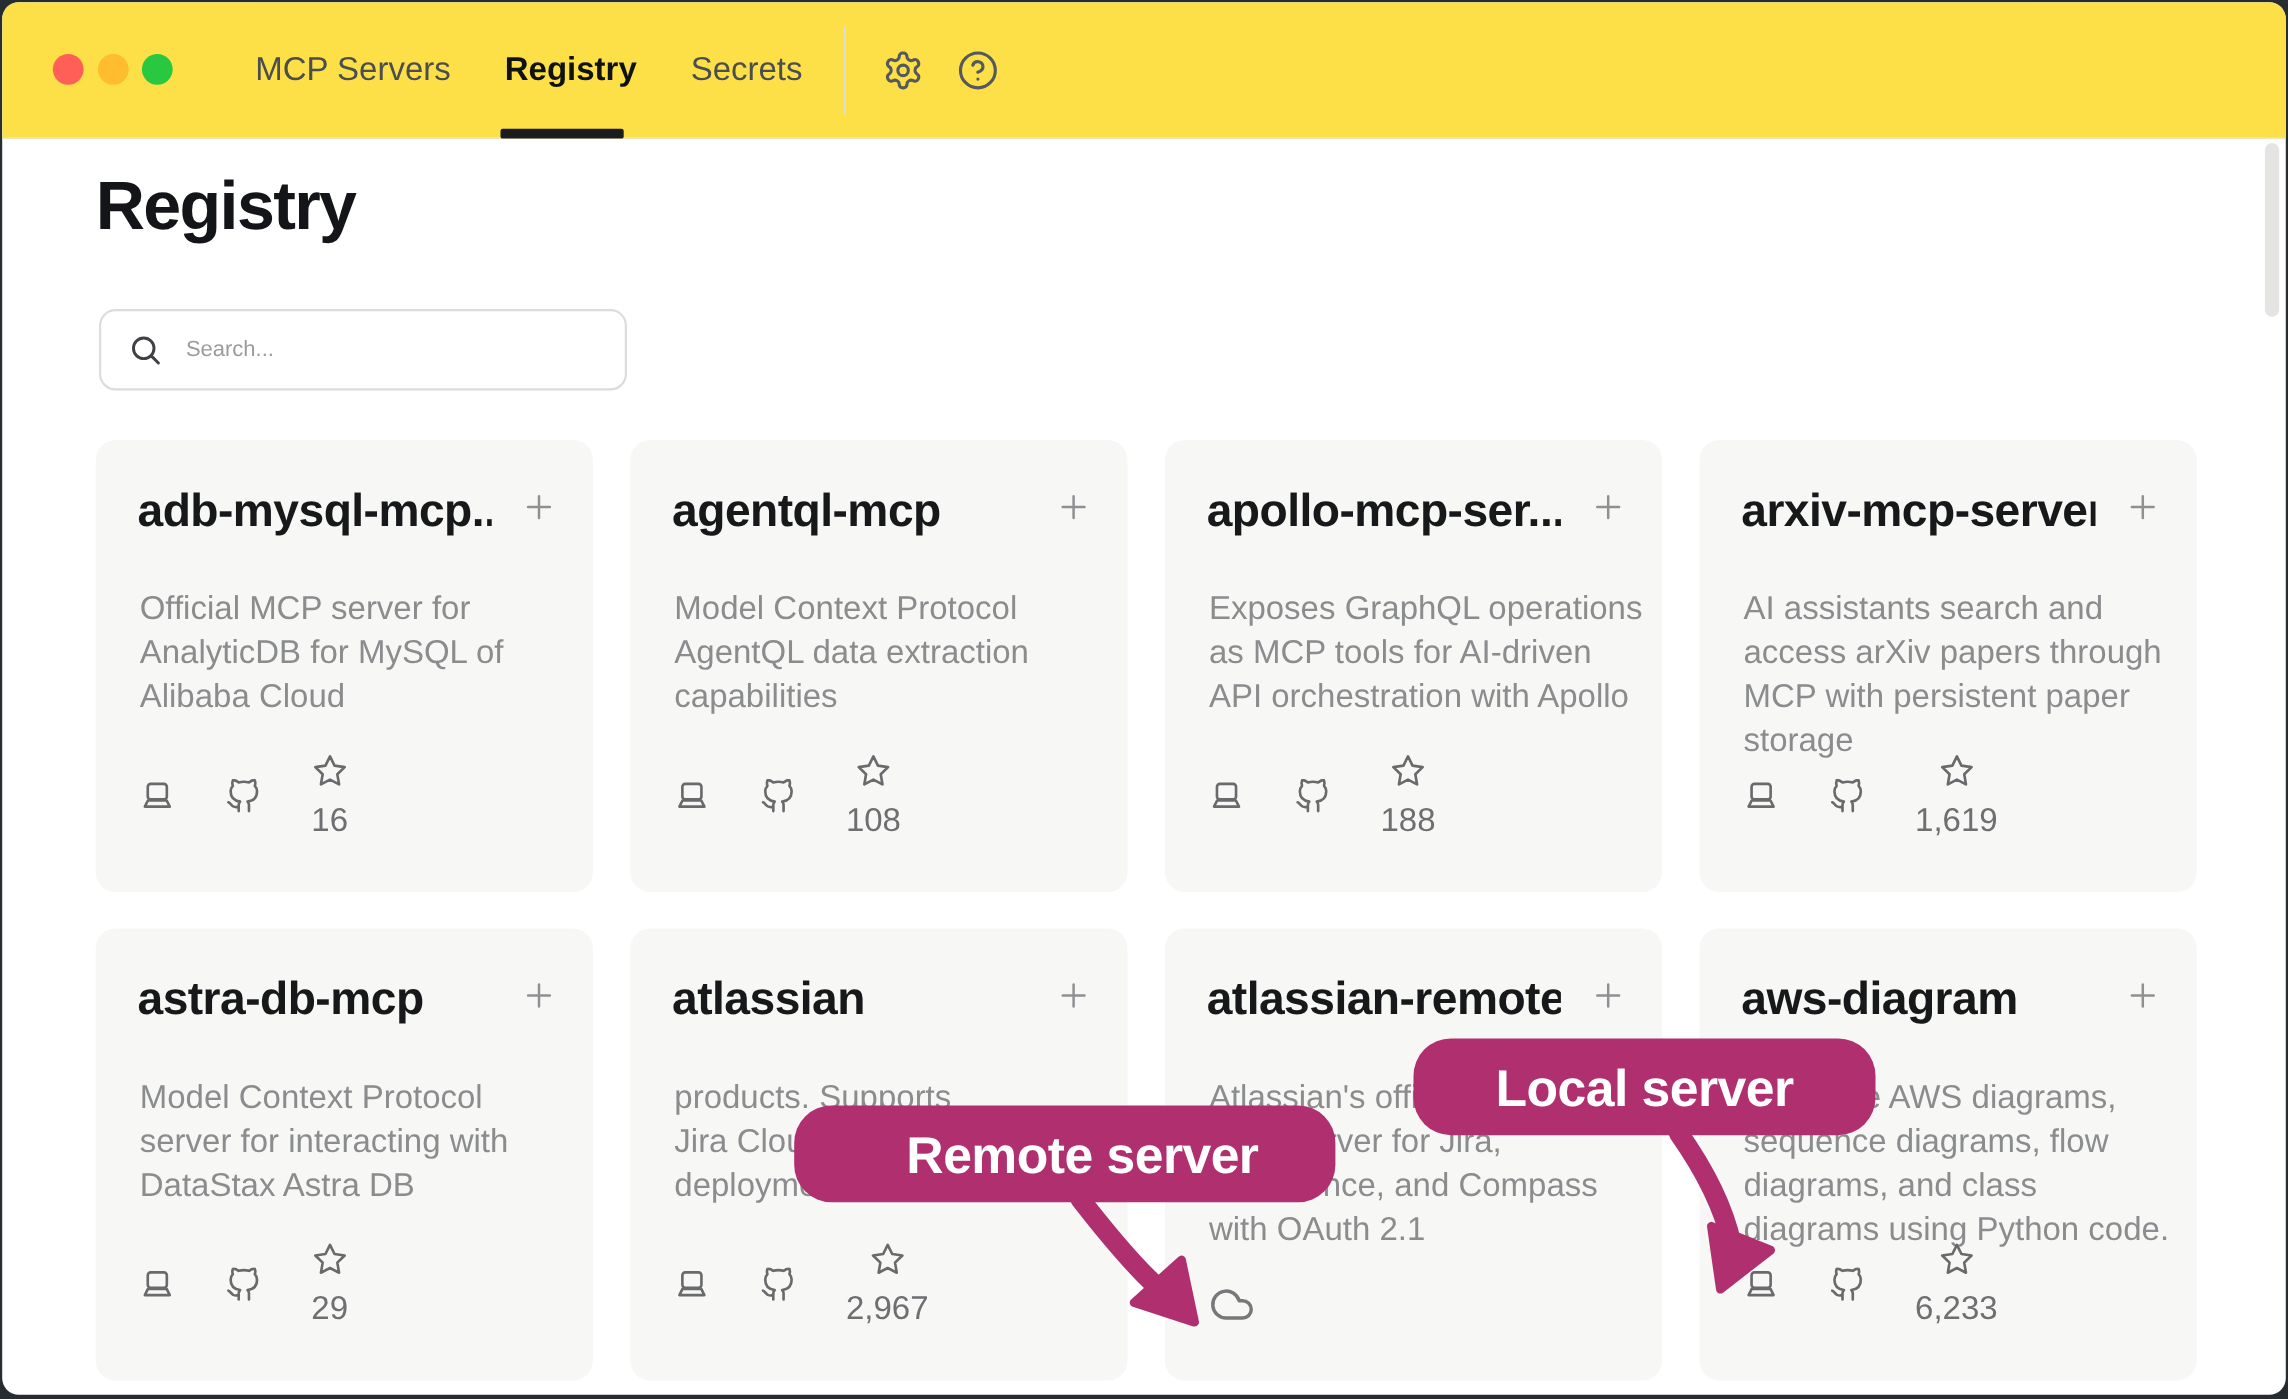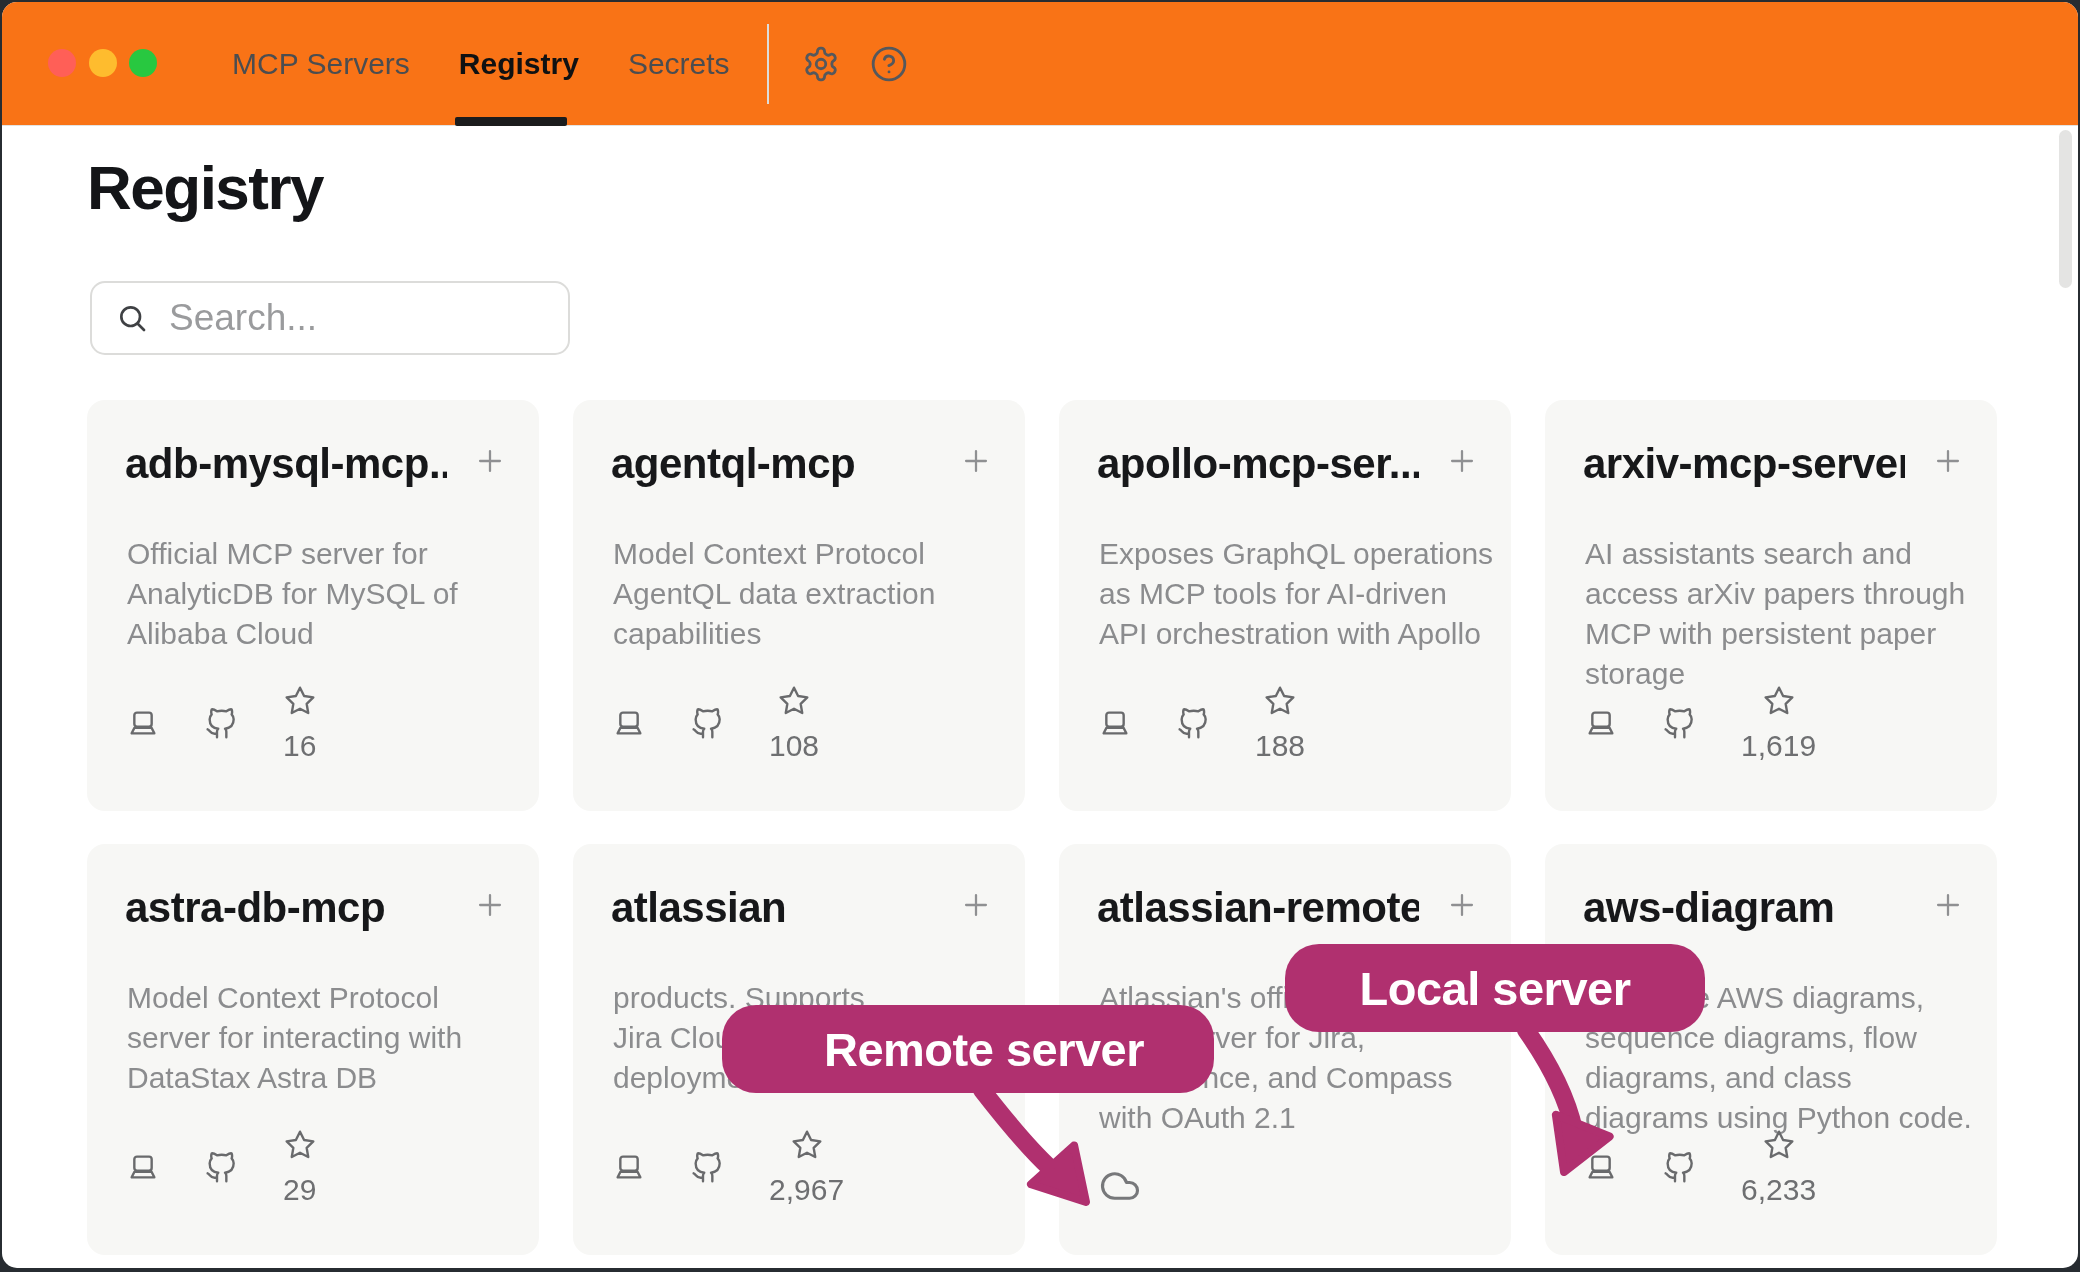--- a/index.html
+++ b/index.html
@@ -1,41 +1,41 @@
 <!DOCTYPE html>
 <html><head>
 <meta charset="utf-8">
 <style>
   html,body{margin:0;padding:0;}
   body{background:#272c31;font-family:"Liberation Sans",sans-serif;}
   #stage{position:relative;width:2080px;height:1272px;background:#272c31;overflow:hidden;}
   #window{position:absolute;left:2px;top:2px;width:2076px;height:1266px;background:#ffffff;
           border-radius:15px;overflow:hidden;}
   
-  #titlebar{position:absolute;left:0;top:0;width:100%;height:123px;background:#f97316;
+  #titlebar{position:absolute;left:0;top:0;width:100%;height:123px;background:#fde047;
             border-bottom:1px solid #e3e3e1;}
   .traffic{position:absolute;top:47px;width:28px;height:28px;border-radius:50%;}
   #tl-close{left:46px;background:#ff5f57;}
   #tl-min{left:87px;background:#febc2e;}
   #tl-zoom{left:127px;background:#28c840;}
   #tabs{position:absolute;left:230px;top:0;height:123px;display:flex;align-items:center;gap:49px;}
   .tab{font-size:30px;color:#4b4d50;cursor:default;white-space:nowrap;}
   .tab.active{color:#101112;font-weight:700;}
   #tab-underline{position:absolute;left:453px;top:115px;width:112px;height:9px;background:#1b1c1d;border-radius:2px;}
   #tb-divider{position:absolute;left:765px;top:22px;width:2px;height:80px;background:#dddddc;}
   .tb-icon{position:absolute;top:43px;width:38px;height:38px;color:#55585c;}
   #gear{left:800px;}
   #help{left:868px;}
   
   #page-title{position:absolute;left:85px;top:150px;font-size:62px;font-weight:800;
               letter-spacing:-1.5px;color:#141518;}
   #searchbox{position:absolute;left:88px;top:279px;width:476px;height:70px;background:#fff;
              border:2px solid #dcdcda;border-radius:15px;display:flex;align-items:center;}
   #searchbox .mag{width:32px;height:32px;color:#3f4144;margin-left:24px;flex:none;}
-  #search-input{border:none;outline:none;background:transparent;font-size:37px;color:#404040;
+  #search-input{border:none;outline:none;background:transparent;font-size:20px;color:#404040;
                 margin-left:19px;width:360px;font-family:"Liberation Sans",sans-serif;}
   #search-input::placeholder{color:#9a9b9d;}
   
   #grid{position:absolute;left:85px;top:398px;width:1910px;
         display:grid;grid-template-columns:repeat(4,452px);grid-auto-rows:411px;
         column-gap:34px;row-gap:33px;}
   .card{position:relative;background:#f7f7f5;border-radius:18px;}
   .card-title{position:absolute;left:38px;top:40px;right:92px;font-size:42px;font-weight:700;
               color:#17181a;letter-spacing:-0.5px;white-space:nowrap;overflow:hidden;}
   .add-btn{position:absolute;right:32px;top:44px;width:34px;height:34px;color:#8f9092;cursor:pointer;}

